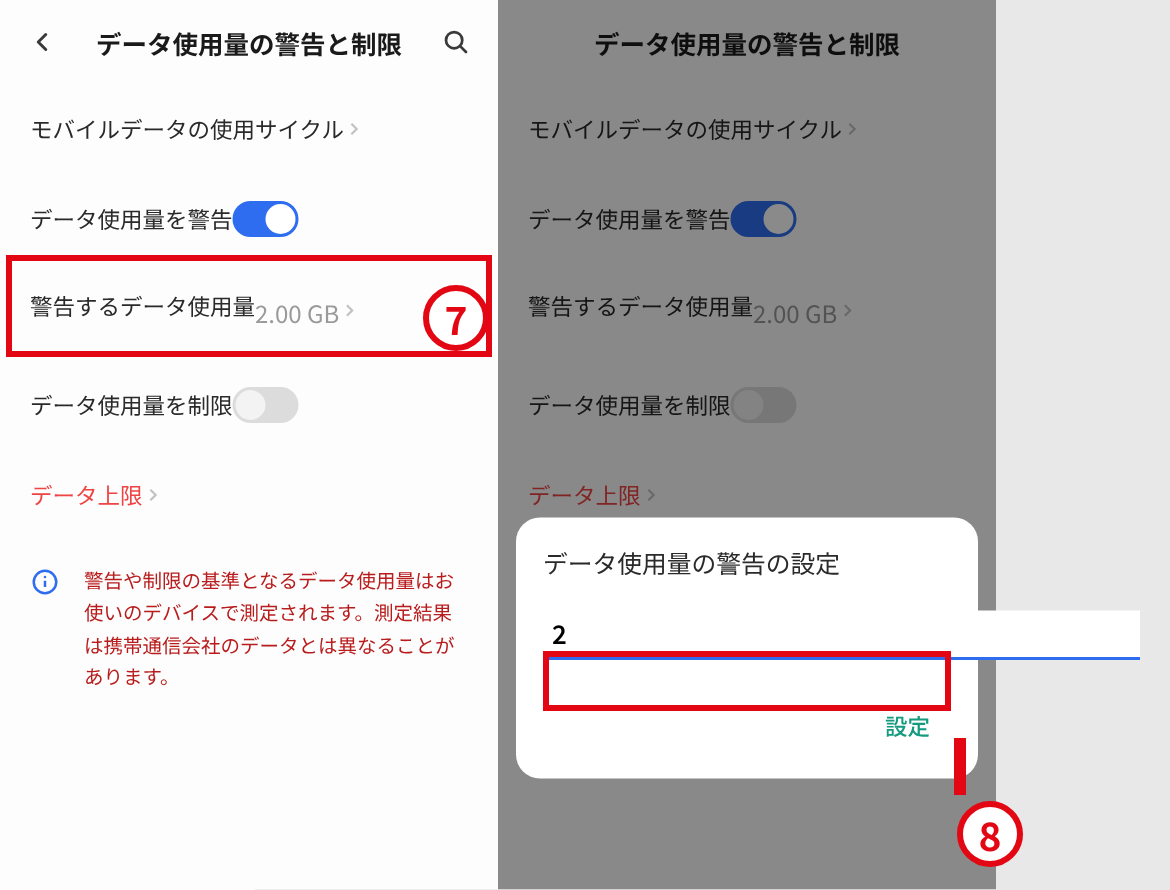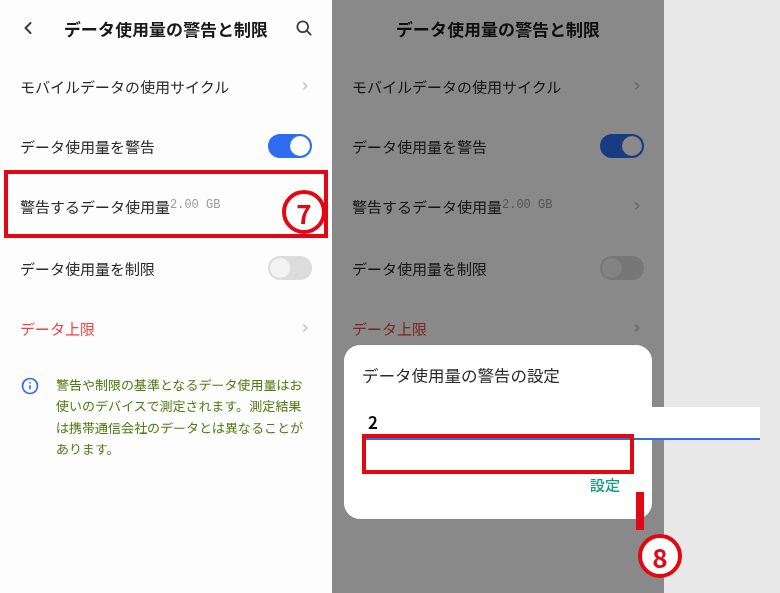--- a/index.html
+++ b/index.html
@@ -5,37 +5,37 @@
   * { box-sizing: border-box; margin: 0; padding: 0; font-family: "Hiragino Sans", "Noto Sans JP", sans-serif; }
   body { width: 780px; height: 593px; background: #e8e8e8; display: flex; position: relative; overflow: hidden; }
   .pane { width: 332px; height: 593px; position: relative; background: #fdfdfd; }
   .pane.right { background: #fdfdfd; }
   .overlay { position: absolute; top: 0; left: 0; right: 0; bottom: 0; background: rgba(0,0,0,0.46); pointer-events: none; }
 
   .header { height: 56px; display: flex; align-items: center; justify-content: space-between; padding: 0 14px; }
   .header .back, .header .search { width: 28px; height: 28px; display: flex; align-items: center; justify-content: center; color: #3a3a3a; }
   .header .title { font-size: 17px; font-weight: 700; color: #1a1a1a; }
 
-  .row { display: flex; align-items: center; justify-content: space-between; padding: 18px 20px; }
+  .row { display: flex; align-items: center; justify-content: flex-start; padding: 18px 20px; }
   .row .labelwrap { display: flex; flex-direction: row; }
   .row .label { font-size: 15px; color: #2a2a2a; }
-  .row .sub { font-size: 12px; color: #9a9a9a; margin-top: 2px; font-family: Liberation Mono, monospace; }
+  .row .sub { font-size: 16px; color: #9a9a9a; margin-top: 2px; }
   .row .label.disabled { color: #ef4444; }
   .chev { color: #c2c2c2; }
 
   .toggle { width: 44px; height: 24px; border-radius: 24px; position: relative; }
   .toggle.on { background: #2f6df0; }
   .toggle.off { background: #dcdcdc; }
   .toggle .knob { position: absolute; width: 20px; height: 20px; background: #fff; border-radius: 50%; top: 2px; }
   .toggle.on .knob { right: 2px; }
   .toggle.off .knob { left: 2px; background: #f3f3f3; }
 
   .inforow { display: flex; padding: 16px 20px; gap: 16px; align-items: flex-start; }
   .inforow .icon { color: #2f6df0; flex-shrink: 0; margin-top: 2px; }
-  .inforow .text { font-size: 13px; color: #4d7c0f; line-height: 1.65; }
+  .inforow .text { font-size: 13px; color: #b91c1c; line-height: 1.65; }
 
   .redbox { border: 4px solid #e30613; position: absolute; pointer-events: none; }
   .badge { position: absolute; width: 44px; height: 44px; border: 4px solid #e30613; border-radius: 50%; background: #fff; color: #e30613; font-size: 26px; font-weight: 700; display: flex; align-items: center; justify-content: center; }
 
   
   .dialog { position: absolute; bottom: 74px; left: 12px; right: 12px; background: #fff; border-radius: 16px; padding: 18px 18px 14px 18px; z-index: 3; }
   .dialog .dtitle { font-size: 16.5px; color: #2a2a2a; text-align: left; margin-bottom: 18px; }
   .dialog .inputrow { display: flex; align-items: flex-end; gap: 8px; padding: 2px 4px; }
   .dialog .input { flex: 1; border: none; border-bottom: 2px solid #2f6df0; font-size: 17px; font-weight: 600; padding: 2px 2px 4px 2px; outline: none; }
   .dialog .actions { display: flex; justify-content: flex-end; margin-top: 22px; align-items: flex-end; }

